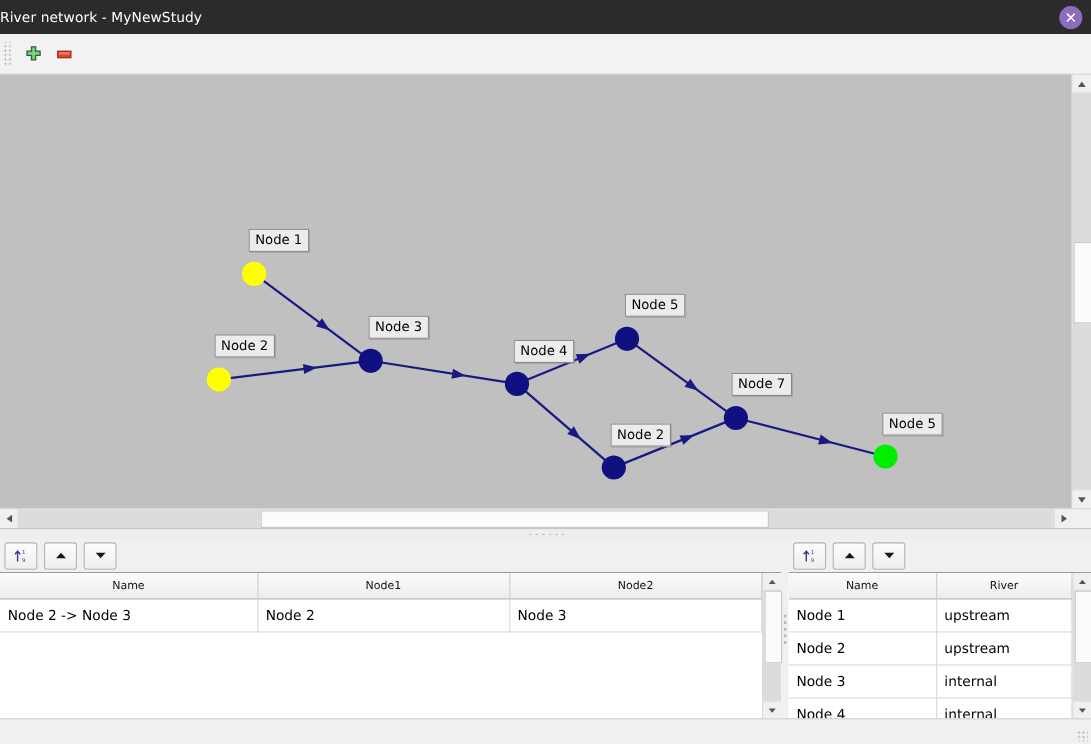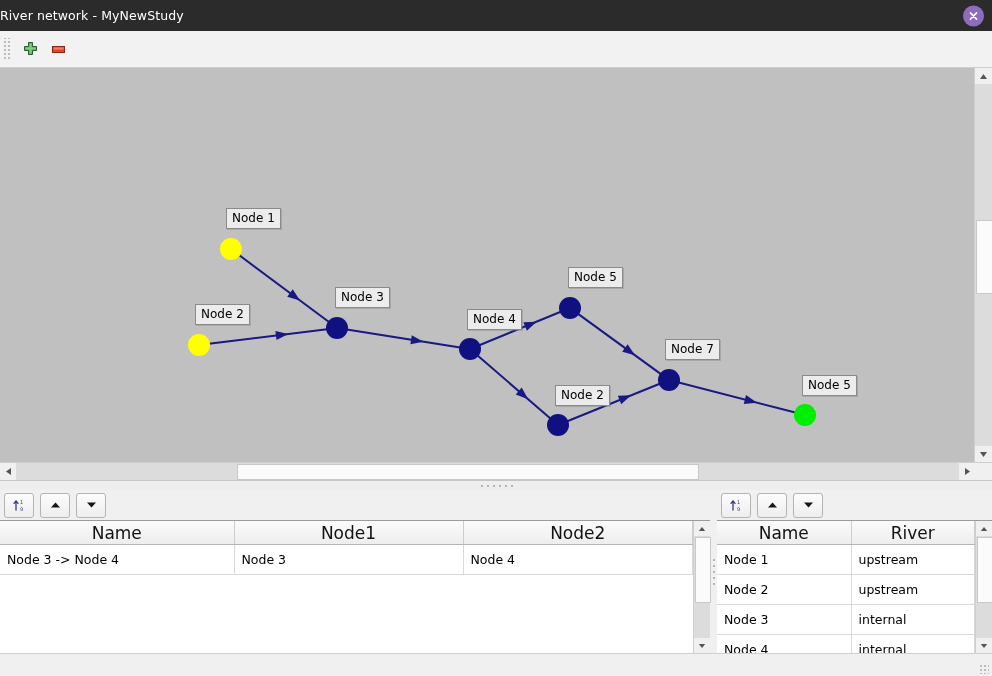--- a/index.html
+++ b/index.html
@@ -216,21 +216,21 @@
     width: 100%;
     table-layout: fixed;
     font-size: 12.5px;
   }
   table.grid th {
     background: linear-gradient(#fbfbfb, #ededed);
     border-right: 1px solid #cdcdcd;
     border-bottom: 1px solid #b5b5b5;
     height: 21px;
     font-weight: normal;
-    font-size: 17px;
+    font-size: 10px;
     color: #111;
     text-align: center;
   }
   table.grid td {
     border-right: 1px solid #d9d9d9;
     border-bottom: 1px solid #d9d9d9;
     height: 29px;
     padding: 0 0 0 7px;
     color: #000;
     background: #ffffff;
@@ -412,23 +412,23 @@
               </colgroup>
             <thead>
               <tr>
                 <th>Name</th>
                 <th>Node1</th>
                 <th>Node2</th>
               </tr>
             </thead>
             <tbody id="reaches-body">
                 <tr>
-                  <td>Node 3 -&gt; Node 4</td>
+                  <td>Node 2 -&gt; Node 3</td>
+                  <td>Node 2</td>
                   <td>Node 3</td>
-                  <td>Node 4</td>
                 </tr>
               </tbody>
           </table>
         </div>
         <div class="tbl-vscroll">
           <div class="a-up">
             <svg width="8" height="6" viewBox="0 0 8 6">
               <path d="M4 1 L7.2 5 L0.8 5 Z" fill="#555"></path>
             </svg>
           </div>

